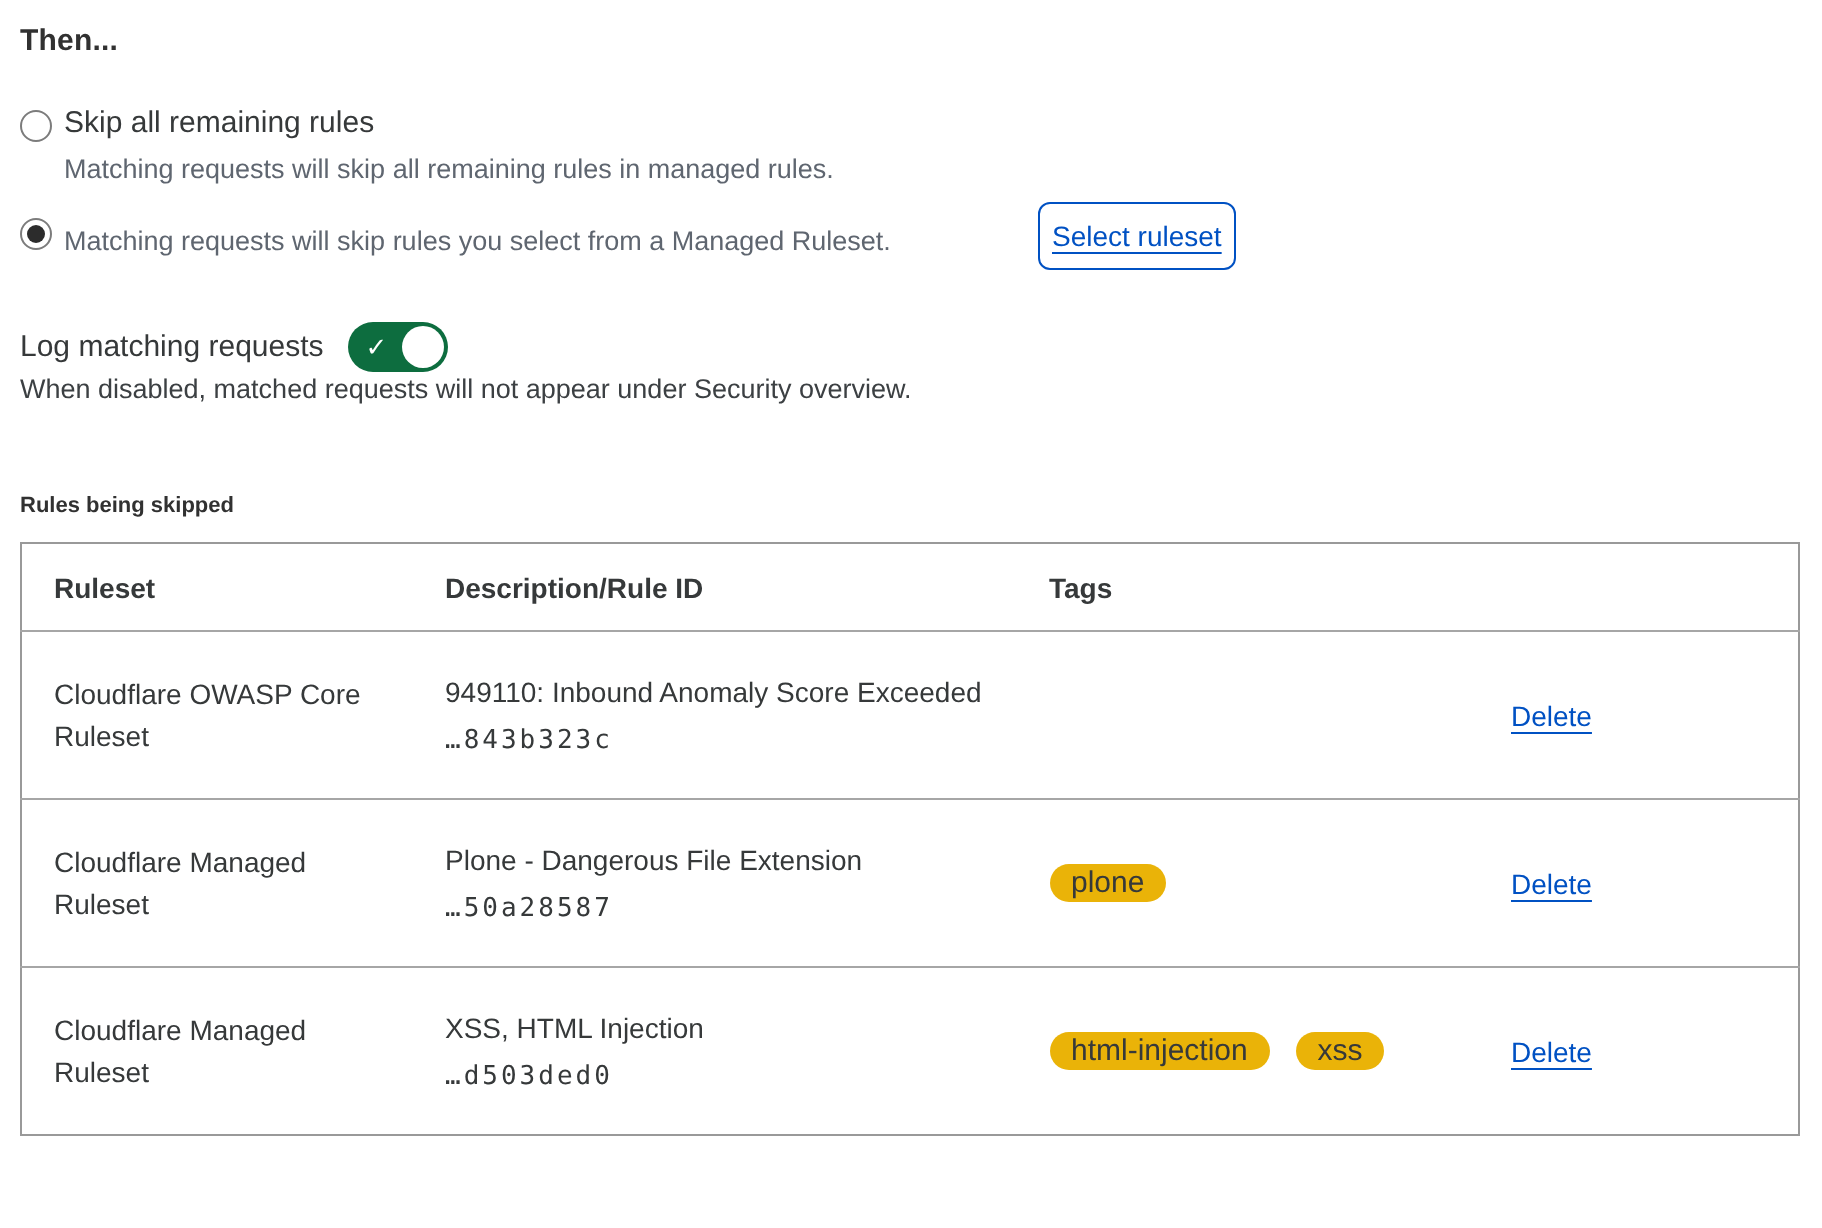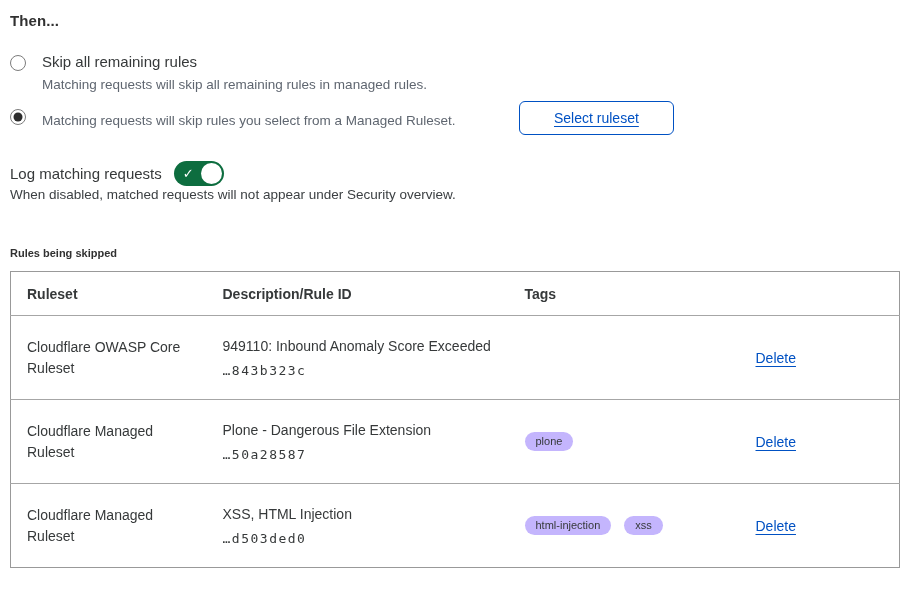--- a/index.html
+++ b/index.html
@@ -14,21 +14,21 @@
     position: relative;
     width: 843px; height: 614px;
     padding: 12px 10px 0 10px;
   }
   .then-heading {
     font-size: 15px; font-weight: 700; color: #313131;
     letter-spacing: 0.1px;
   }
   
   .option {
-    display: flex; align-items: flex-start; gap: 16px;
+    display: flex; align-items: flex-start; gap: 6px;
     margin-top: 24px;
     max-width: 500px;
   }
   .option + .option { margin-top: 14px; }
   .radio {
     flex: 0 0 auto;
     width: 16px; height: 16px;
     border: 1px solid #7c7c7c; border-radius: 50%;
     background: #fff;
     margin-top: 2px;
@@ -43,21 +43,21 @@
     transform: translate(-50%, -50%);
   }
   .option-label { font-size: 15px; line-height: 18px; color: #36393a; }
   .option-desc {
     margin-top: 6px;
     font-size: 13.5px; line-height: 16px; color: #5f6670;
   }
   
   .select-ruleset {
     position: absolute; left: 519px; top: 101px;
-    height: 34px; padding: 0 34px;
+    height: 34px; padding: 0 6px;
     background: #fff;
     border: 1px solid #0051c3; border-radius: 6px;
     color: #0051c3; font-size: 14px; font-weight: 500;
     font-family: "Liberation Sans", sans-serif;
     text-decoration: underline;
     text-underline-offset: 3px;
     cursor: pointer;
   }
   
   .log-row {
@@ -108,24 +108,24 @@
   table.rules tbody tr + tr td { border-top: 1px solid #a6a6a6; }
   td.ruleset-cell { line-height: 21px; color: #36393a; padding-right: 30px; }
   .rule-desc { font-size: 14px; line-height: 17px; color: #36393a; }
   .rule-id {
     margin-top: 8px;
     font-family: "DejaVu Sans Mono", "Liberation Mono", monospace;
     font-size: 13px; letter-spacing: 1.5px; color: #36393a;
   }
   .tag-pill {
     display: inline-block;
-    background: #c4b5fd; color: #36393a;
+    background: #eab308; color: #36393a;
     border-radius: 11px;
     padding: 2px 11px;
-    font-size: 11px; line-height: 15px;
+    font-size: 15px; line-height: 15px;
     margin-right: 9px;
   }
   td.delete-cell { text-align: right; padding-right: 31px; }
   .delete-link {
     color: #0051c3; font-size: 14px;
     text-decoration: underline;
     text-underline-offset: 3px;
     cursor: pointer;
   }
 </style>

